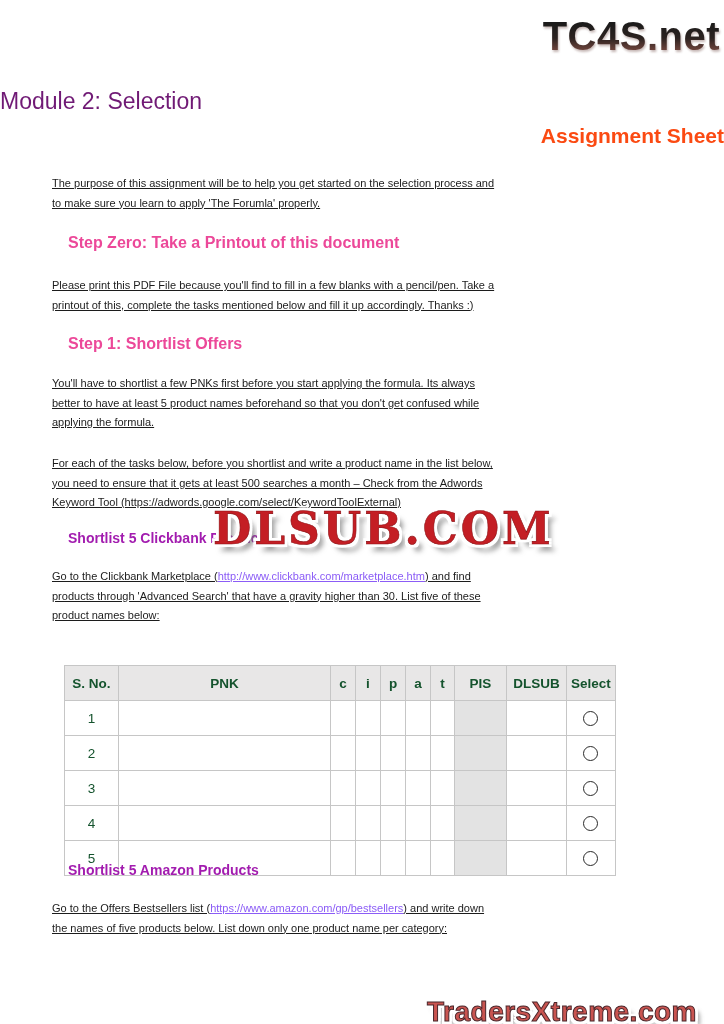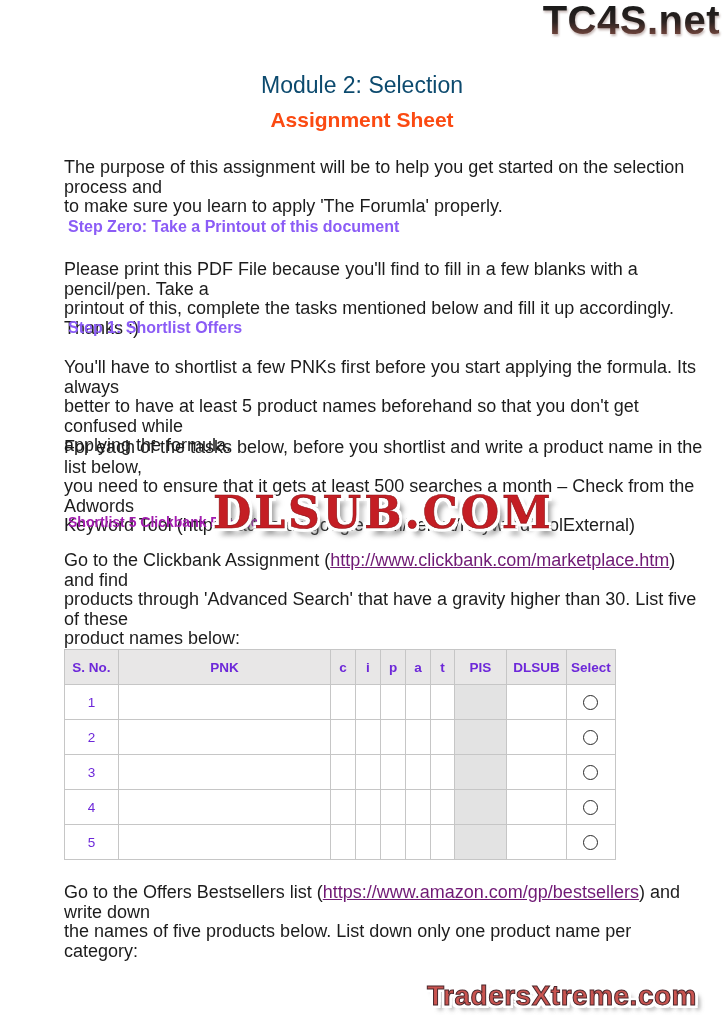--- a/index.html
+++ b/index.html
@@ -1,64 +1,64 @@
 <!DOCTYPE html>
 <html><head>
 <meta charset="utf-8">
 <style>
   html,body{margin:0;padding:0;}
   body{
     width:724px;height:1024px;background:#ffffff;
     font-family:"Liberation Sans",sans-serif;color:#1c1c1c;
     position:relative;overflow:hidden;
   }
-  .page{position:absolute;inset:0;background:#fff;}
+  .page{position:absolute;inset:0;background:#fff;margin-top:16px;}
 
   
   .logo-tc4s{
     position:absolute;top:0px;right:4px;line-height:1;
     font-size:40px;font-weight:bold;letter-spacing:0.5px;
     color:#3a2a26;
     background:linear-gradient(180deg,#1a1a1a 15%,#2b2220 55%,#7b4a41 92%);
     -webkit-background-clip:text;background-clip:text;
     -webkit-text-fill-color:transparent;
     filter:drop-shadow(1px 2px 1px rgba(130,100,95,0.45));
   }
 
   .title{
-    position:absolute;top:72px;left:0;width:100%;text-align:center;margin:0;
-    font-size:23px;font-weight:400;color:#0c4a6e;
+    position:absolute;top:72px;left:0;width:100%;text-align:left;margin:0;
+    font-size:23px;font-weight:400;color:#701a75;
   }
   .subtitle{
-    position:absolute;top:108px;left:0;width:100%;text-align:center;margin:0;
+    position:absolute;top:108px;left:0;width:100%;text-align:right;margin:0;
     font-size:21px;font-weight:bold;color:#FB4A12;
   }
 
   .body{
-    position:absolute;left:64px;width:640px;margin:0;
-    font-size:18px;line-height:19.5px;color:#1c1c1c;white-space:pre-wrap;
+    position:absolute;left:52px;width:640px;margin:0;
+    font-size:11px;line-height:19.5px;color:#1c1c1c;white-space:pre-wrap;text-decoration:underline;
   }
   .step{
     position:absolute;left:68px;margin:0;
-    font-size:16px;font-weight:bold;color:#8b5cf6;
+    font-size:16px;font-weight:bold;color:#ec4899;
   }
   .subhead{
     position:absolute;left:68px;margin:0;
     font-size:14px;font-weight:bold;color:#a21caf;
   }
-  .link{color:#701a75;text-decoration:underline;cursor:pointer;}
+  .link{color:#8b5cf6;text-decoration:underline;cursor:pointer;}
 
   
   table.shortlist{
     position:absolute;top:649px;left:64px;
     border-collapse:collapse;table-layout:fixed;
   }
   .shortlist th,.shortlist td{
     border:1px solid #C6C6C6;padding:4px;height:26px;
-    font-size:13.5px;text-align:center;vertical-align:middle;color:#6d28d9;
+    font-size:13.5px;text-align:center;vertical-align:middle;color:#14532d;
     overflow:hidden;
   }
   .shortlist th{background:#E8E7E7;font-weight:bold;}
   .shortlist td.pis{background:#E3E3E3;}
   .radio{
     display:inline-block;width:15px;height:15px;
     border:1px solid #2a2a2a;border-radius:50%;
     vertical-align:middle;background:#fff;box-sizing:border-box;
   }
 
@@ -106,21 +106,21 @@
   <p class="body" style="top:358px">You'll have to shortlist a few PNKs first before you start applying the formula. Its always
 better to have at least 5 product names beforehand so that you don't get confused while
 applying the formula.</p>
   <p class="body" style="top:438px">For each of the tasks below, before you shortlist and write a product name in the list below,
 you need to ensure that it gets at least 500 searches a month – Check from the Adwords
 Keyword Tool (https://adwords.google.com/select/KeywordToolExternal)</p>
 
   <h4 class="subhead" style="top:514px">Shortlist 5 Clickbank Products</h4>
   <div class="wm-dlsub">DLSUB.COM</div>
 
-  <p class="body" style="top:551px"><span>Go to the Clickbank Assignment (</span><a class="link">http://www.clickbank.com/marketplace.htm</a><span>) and find
+  <p class="body" style="top:551px"><span>Go to the Clickbank Marketplace (</span><a class="link">http://www.clickbank.com/marketplace.htm</a><span>) and find
 products through 'Advanced Search' that have a gravity higher than 30. List five of these
 product names below:</span></p>
 
   <table class="shortlist">
     <colgroup>
       <col style="width:54px">
         <col style="width:212px">
       <col style="width:25px">
         <col style="width:25px">
         <col style="width:25px">
@@ -201,19 +201,20 @@
         <td></td>
         <td></td>
         <td></td>
         <td class="pis"></td>
         <td></td>
         <td><span class="radio"></span></td>
       </tr>
     </tbody>
   </table>
 
+  <h4 class="subhead" style="top:846px">Shortlist 5 Amazon Products</h4>
 
   <p class="body" style="top:883px"><span>Go to the Offers Bestsellers list (</span><a class="link">https://www.amazon.com/gp/bestsellers</a><span>) and write down
 the names of five products below. List down only one product name per category:</span></p>
 
   <div class="wm-traders">TradersXtreme.com</div>
 
 </div>
 
 </body></html>

